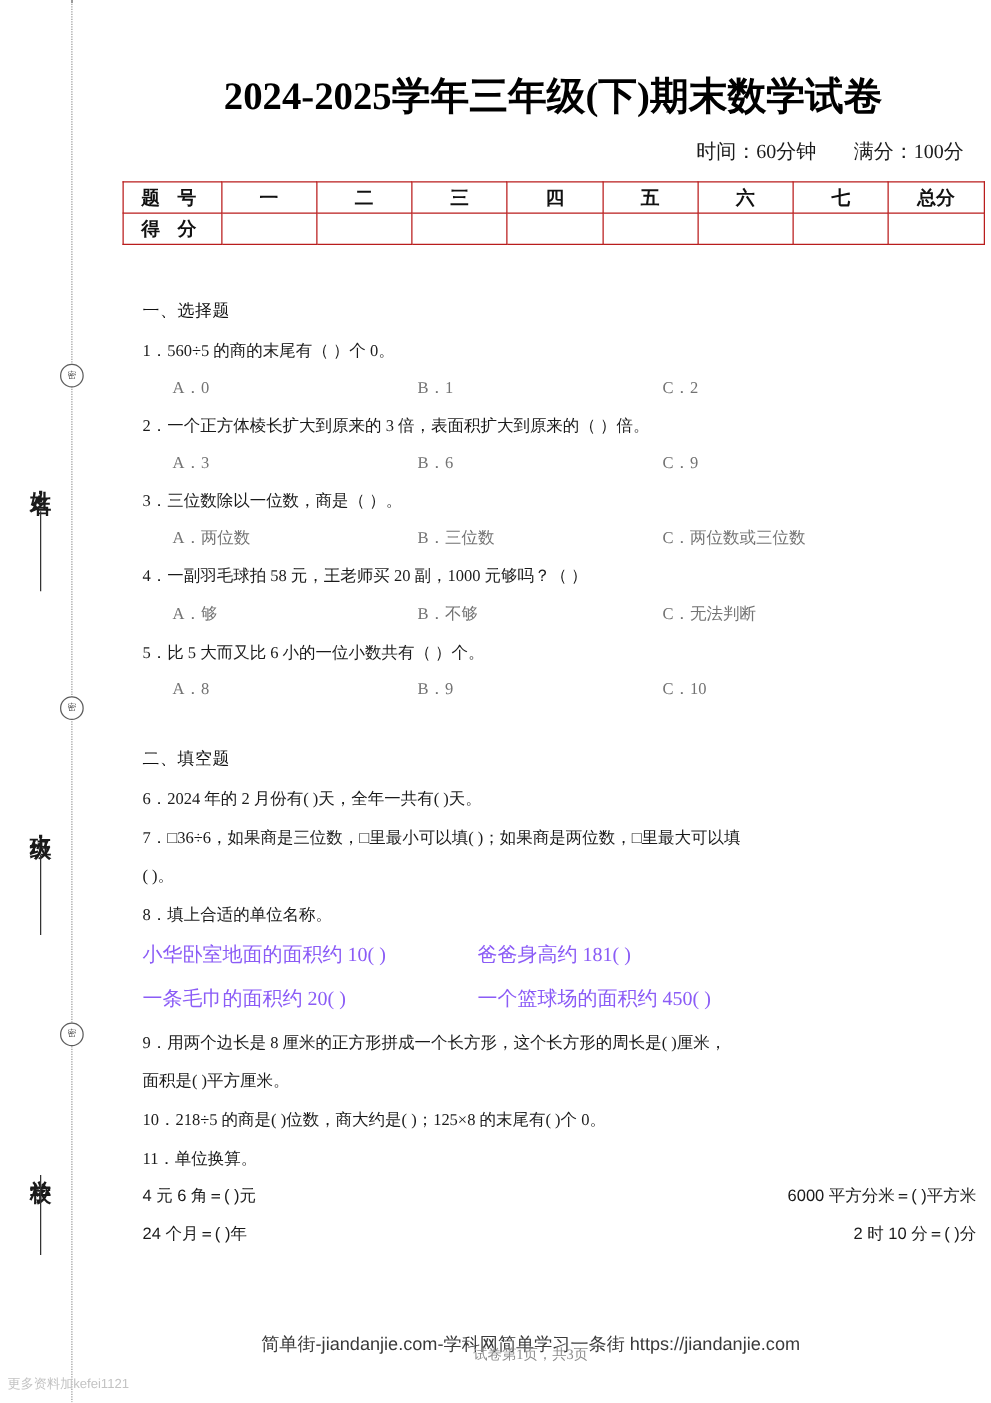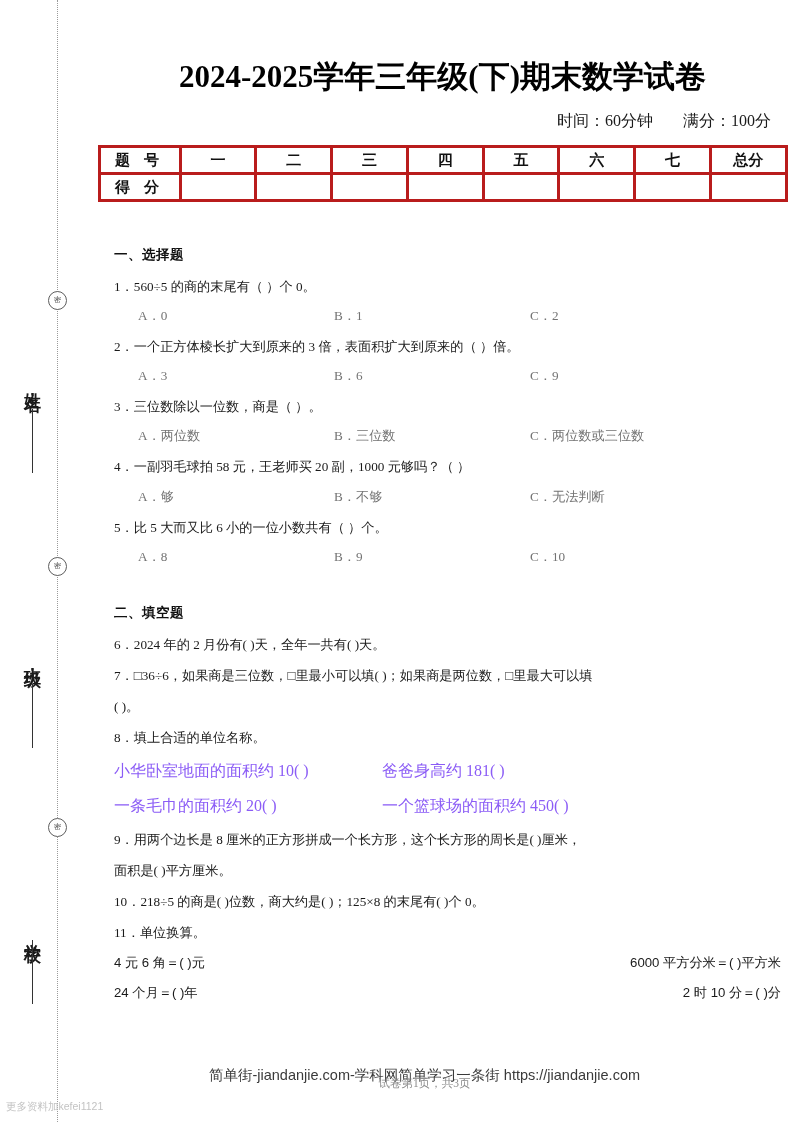--- a/index.html
+++ b/index.html
@@ -112,42 +112,42 @@
   .meta-line .gap { display: inline-block; width: 30px; }
 
   
   .score-table {
     margin: 13px auto 0 auto;
     border-collapse: collapse;
     width: 690px;
     table-layout: fixed;
   }
   .score-table td {
-    border: 3px solid #b91c1c;
+    border: 1px solid #b91c1c;
     height: 24px;
     text-align: center;
     vertical-align: middle;
     font-size: 15px;
     font-family: "Liberation Sans", sans-serif;
     font-weight: bold;
     color: #111;
     padding: 0;
   }
   .score-table td.lab { width: 78px; letter-spacing: 5px; }
   .score-table td.blank { }
 
   
   .body {
     margin-top: 44px;
     padding-left: 22px;
     padding-right: 12px;
   }
   .sec-head {
     font-family: "Liberation Sans", sans-serif;
-    font-weight: bold;
+    font-weight: normal;
     font-size: 13.5px;
     color: #111;
     margin: 0 0 13px 0;
     letter-spacing: 0.5px;
   }
   .sec-head.second { margin-top: 38px; }
 
   .q {
     font-size: 13.2px;
     line-height: 1.45;

